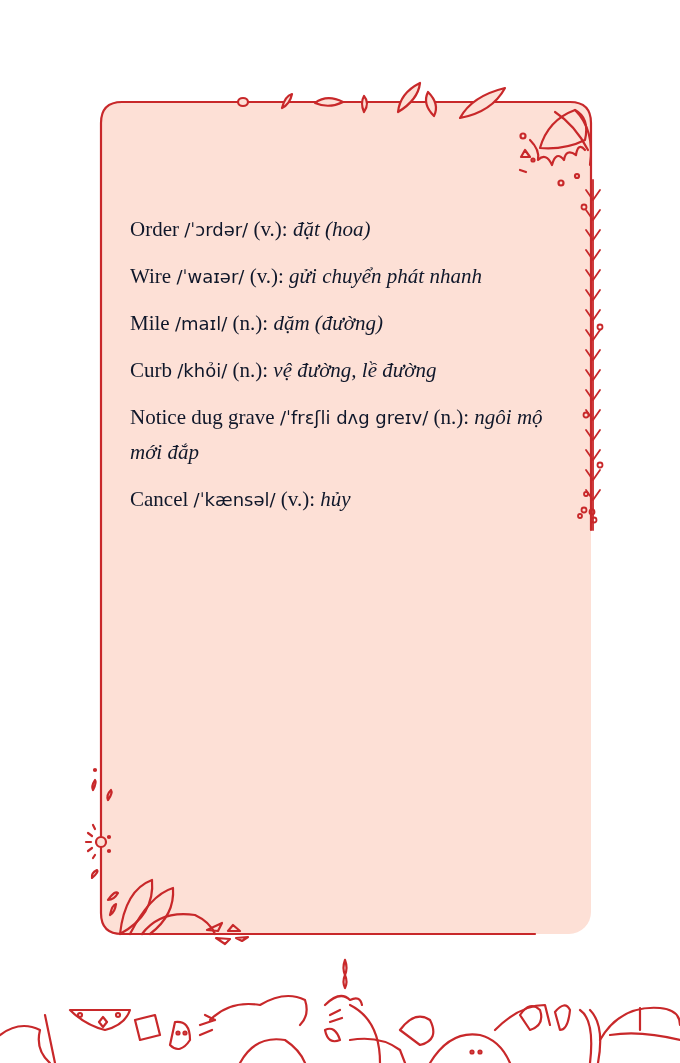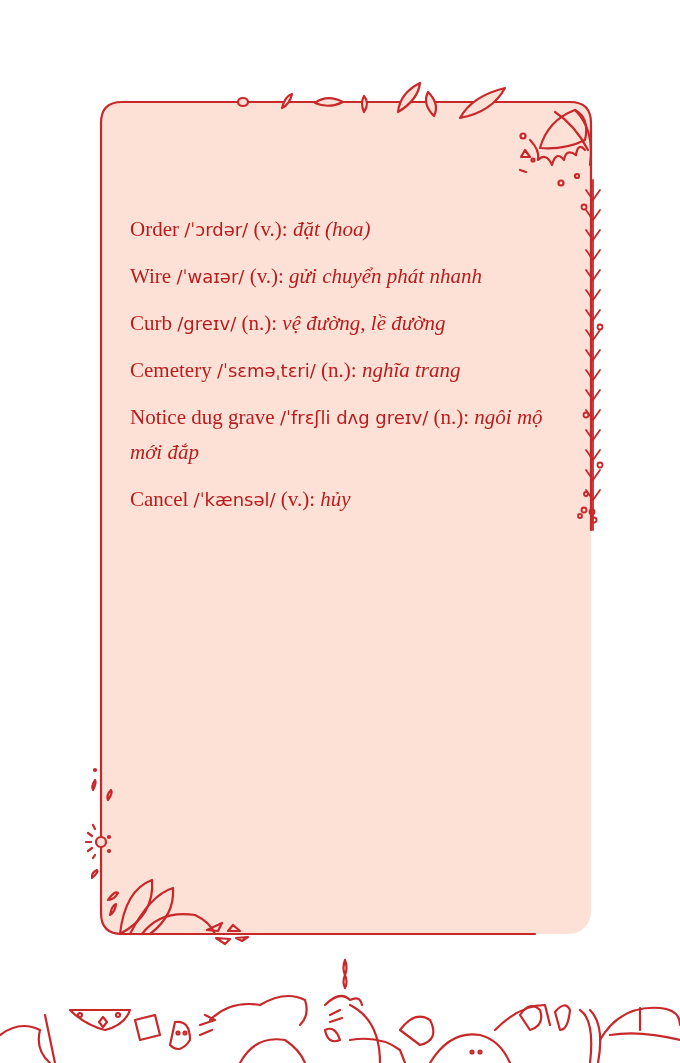--- a/index.html
+++ b/index.html
@@ -10,21 +10,21 @@
     }
     .card {
       position: absolute; left: 100px; top: 101px; width: 491px; height: 833px;
       background: #fde0d6; border-radius: 22px;
     }
     .deco { position: absolute; left: 0; top: 0; width: 680px; height: 1063px; pointer-events: none; }
     .vocab {
       position: absolute; left: 130px; top: 212px; width: 440px;
       list-style: none; margin: 0; padding: 0;
       font-family: "Liberation Serif", "DejaVu Serif", serif;
-      font-size: 21px; color: #b91c1c; line-height: 35px;
+      font-size: 21px; color: #0f172a; line-height: 35px;
     }
     .vocab li { margin: 0 0 12px 0; }
     .ipa { font-family: "DejaVu Sans", "Liberation Sans", sans-serif; font-size: 18px; }
     .mean { font-style: italic; }
   </style>
 </head>
 <body>
 
 <div class="card"></div>
 
@@ -139,17 +139,17 @@
   <path d="M 520 1015 Q 530 1000 540 1010 Q 545 1025 530 1030 Z"></path>
   <path d="M 555 1012 Q 565 1000 570 1010 Q 568 1030 560 1030 Z"></path>
   <path d="M 580 1010 Q 595 1020 590 1063 M 590 1010 Q 605 1025 598 1063"></path>
   <path d="M 600 1040 Q 620 1005 660 1008 Q 680 1010 680 1025"></path>
   <path d="M 640 1008 L 640 1030 M 610 1035 Q 640 1030 680 1040"></path>
 </svg>
 
 <ul class="vocab">
   <li><span>Order</span> <span class="ipa">/ˈɔrdər/</span> <span>(v.):</span> <span class="mean">đặt (hoa)</span></li>
   <li><span>Wire</span> <span class="ipa">/ˈwaɪər/</span> <span>(v.):</span> <span class="mean">gửi chuyển phát nhanh</span></li>
-  <li><span>Curb</span> <span class="ipa">/greɪv/</span> <span>(n.):</span> <span class="mean">vệ đường, lề đường</span></li>
-  <li><span>Cemetery</span> <span class="ipa">/ˈsɛməˌtɛri/</span> <span>(n.):</span> <span class="mean">nghĩa trang</span></li>
+  <li><span>Mile</span> <span class="ipa">/maɪl/</span> <span>(n.):</span> <span class="mean">dặm (đường)</span></li>
+  <li><span>Curb</span> <span class="ipa">/khỏi/</span> <span>(n.):</span> <span class="mean">vệ đường, lề đường</span></li>
   <li><span>Notice dug grave</span> <span class="ipa">/ˈfrɛʃli dʌg greɪv/</span> <span>(n.):</span> <span class="mean">ngôi mộ mới đắp</span></li>
   <li><span>Cancel</span> <span class="ipa">/ˈkænsəl/</span> <span>(v.):</span> <span class="mean">hủy</span></li>
 </ul>
 
 </body></html>

